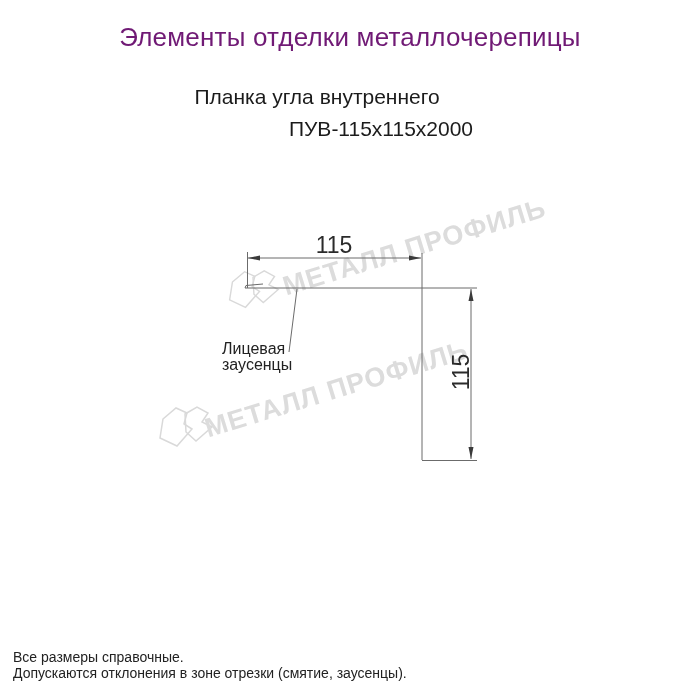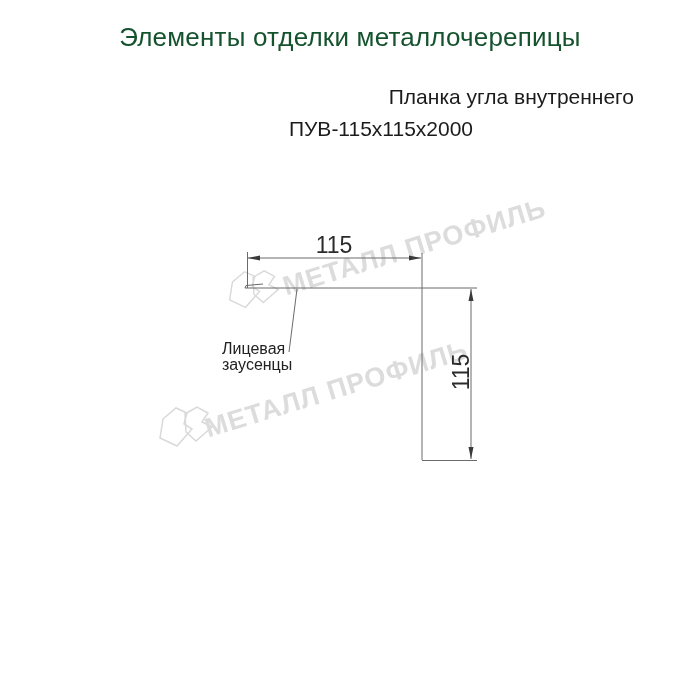--- a/index.html
+++ b/index.html
@@ -8,26 +8,26 @@
     width:700px;height:700px;
     background:#ffffff;
     font-family:"Liberation Sans","DejaVu Sans",sans-serif;
     overflow:hidden;
   }
   .abs{position:absolute;}
   
   .title-main{
     left:0;top:22px;width:700px;
     text-align:center;
-    font-size:26px;color:#14532d;
+    font-size:26px;color:#701a75;
     letter-spacing:0.2px;
   }
   .title-sub{
     left:0;top:85px;width:634px;
-    text-align:right;
+    text-align:center;
     font-size:21px;color:#1b1b1b;
   }
   .title-code{
     left:0;top:117px;width:700px;
     text-align:center;
     font-size:21px;color:#1b1b1b;margin-left:31px;
   }
   
   .wm-text{
     white-space:nowrap;
@@ -108,14 +108,18 @@
   </svg>
 
   <div class="abs dim-label dim-h">115</div>
   <div class="abs dim-label dim-v">115</div>
 
   <div class="abs face-label">
     <div>Лицевая</div>
     <div>заусенцы</div>
   </div>
 
+  <div class="abs footer">
+    <div>Все размеры справочные.</div>
+    <div>Допускаются отклонения в зоне отрезки (смятие, заусенцы).</div>
+  </div>
 
 </div>
 
 </body></html>

